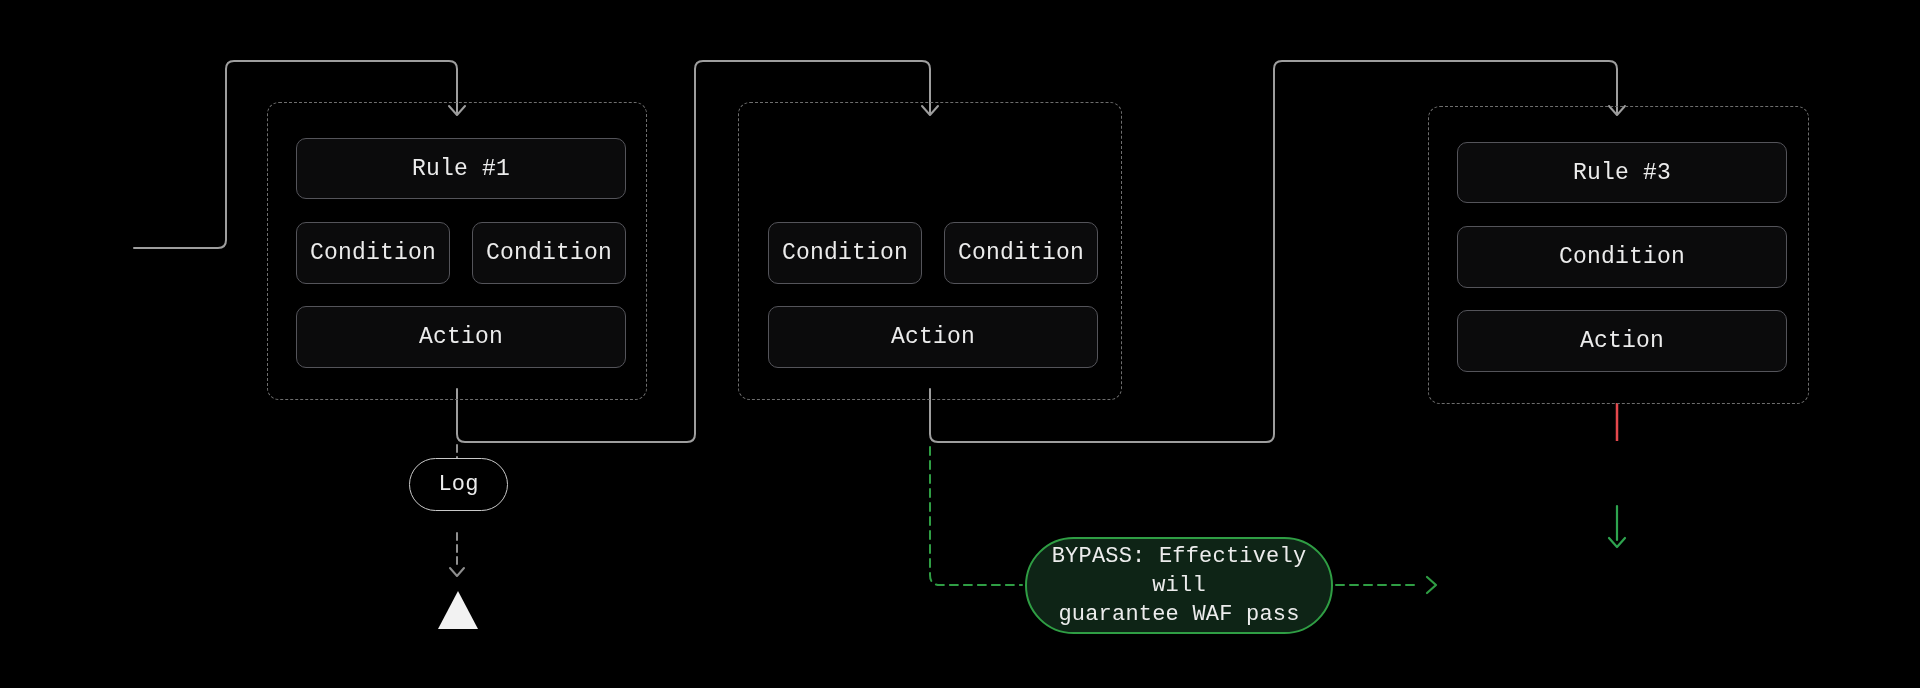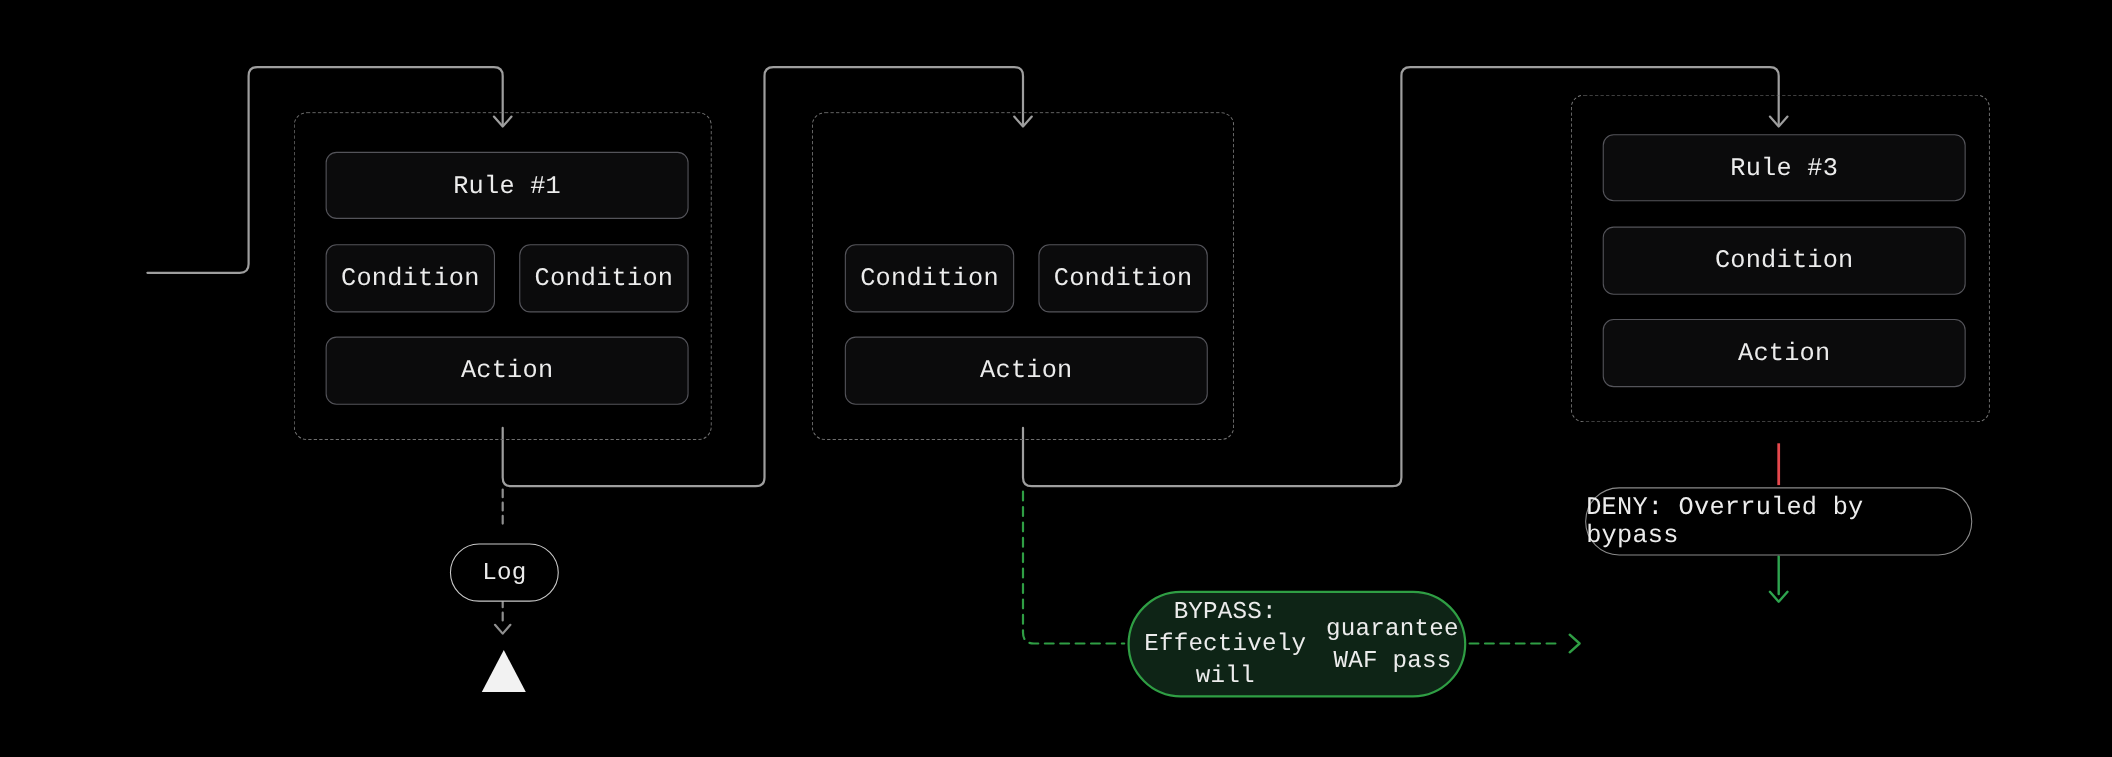--- a/index.html
+++ b/index.html
@@ -38,21 +38,21 @@
   
   .node{
     position:absolute;box-sizing:border-box;display:flex;align-items:center;justify-content:center;
     font-size:23px;letter-spacing:.2px;color:var(--text);background:var(--bg,#000);
   }
   .node.log{border:1.5px solid var(--log-border);border-radius:27px;font-size:22px;}
   .node.deny{border:1.5px solid var(--deny-border);border-radius:31px;}
   .node.waf{border:1.5px solid var(--waf-border);border-radius:13px;}
   .node.bypass{
     border:2px solid var(--green);border-radius:49px;background:var(--bypass-fill);
-    flex-direction:row;line-height:29px;font-size:22px;text-align:center;
+    flex-direction:column;line-height:29px;font-size:22px;text-align:center;
   }
 </style>
 </head>
 <body>
 
 <div class="stage">
 
   <svg class="wires" viewBox="0 0 1920 688" aria-hidden="true">
 
     <path class="conn" d="M134 248 H218 Q226 248 226 240 V69 Q226 61 234 61 H449 Q457 61 457 69 V113"></path>
@@ -101,39 +101,36 @@
       <span>Condition</span>
     </div>
     <div class="box" style="left:205px;top:119px;width:154px;height:62px">
       <span>Condition</span>
     </div>
     <div class="box" style="left:29px;top:203px;width:330px;height:62px">
       <span>Action</span>
     </div>
   </div>
 
-  <div class="group" style="left:1428px;top:86px;width:381px;height:298px">
+  <div class="group" style="left:1428px;top:106px;width:381px;height:298px">
     <div class="box" style="left:28px;top:35px;width:330px;height:61px">
       <span>Rule #3</span>
     </div>
     <div class="box" style="left:28px;top:119px;width:330px;height:62px">
       <span>Condition</span>
     </div>
     <div class="box" style="left:28px;top:203px;width:330px;height:62px">
       <span>Action</span>
     </div>
   </div>
 
-  <div class="node log" style="left:409px;top:494px;width:99px;height:53px">
+  <div class="node log" style="left:409px;top:458px;width:99px;height:53px">
     <span>Log</span>
   </div>
 
-  <div class="node deny" style="left:1441px;top:443px;width:352px;height:62px">
-    <span>DENY: Overruled by bypass</span>
-  </div>
 
 
   <div class="node bypass" style="left:1025px;top:537px;width:308px;height:97px">
     <span>BYPASS: Effectively will</span>
     <span>guarantee WAF pass</span>
   </div>
 
 </div>
 
 </body></html>

